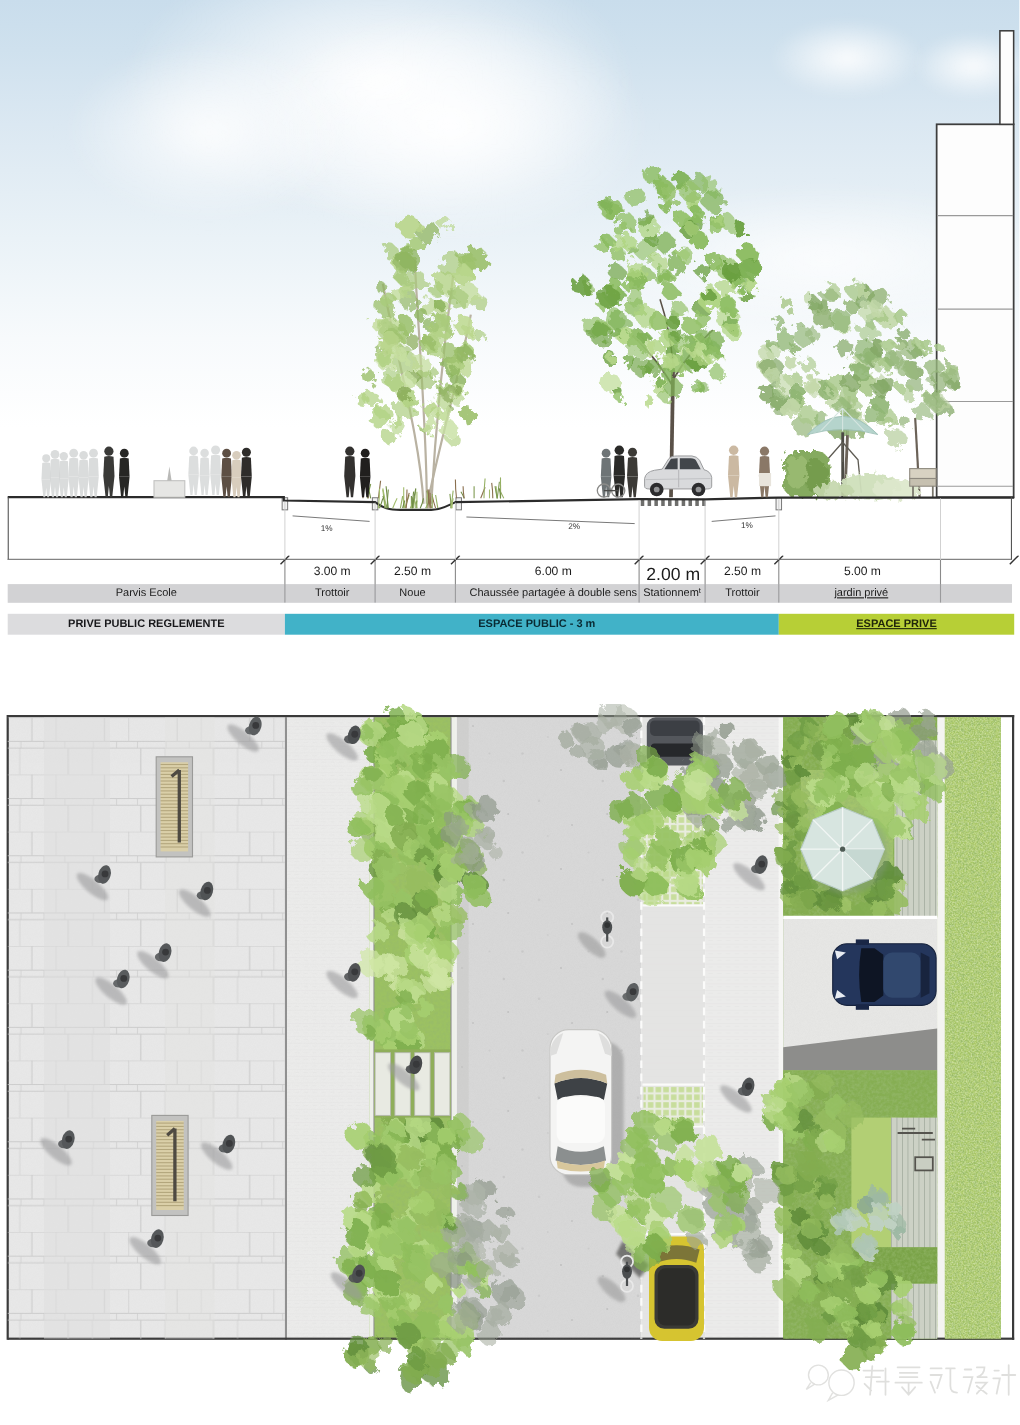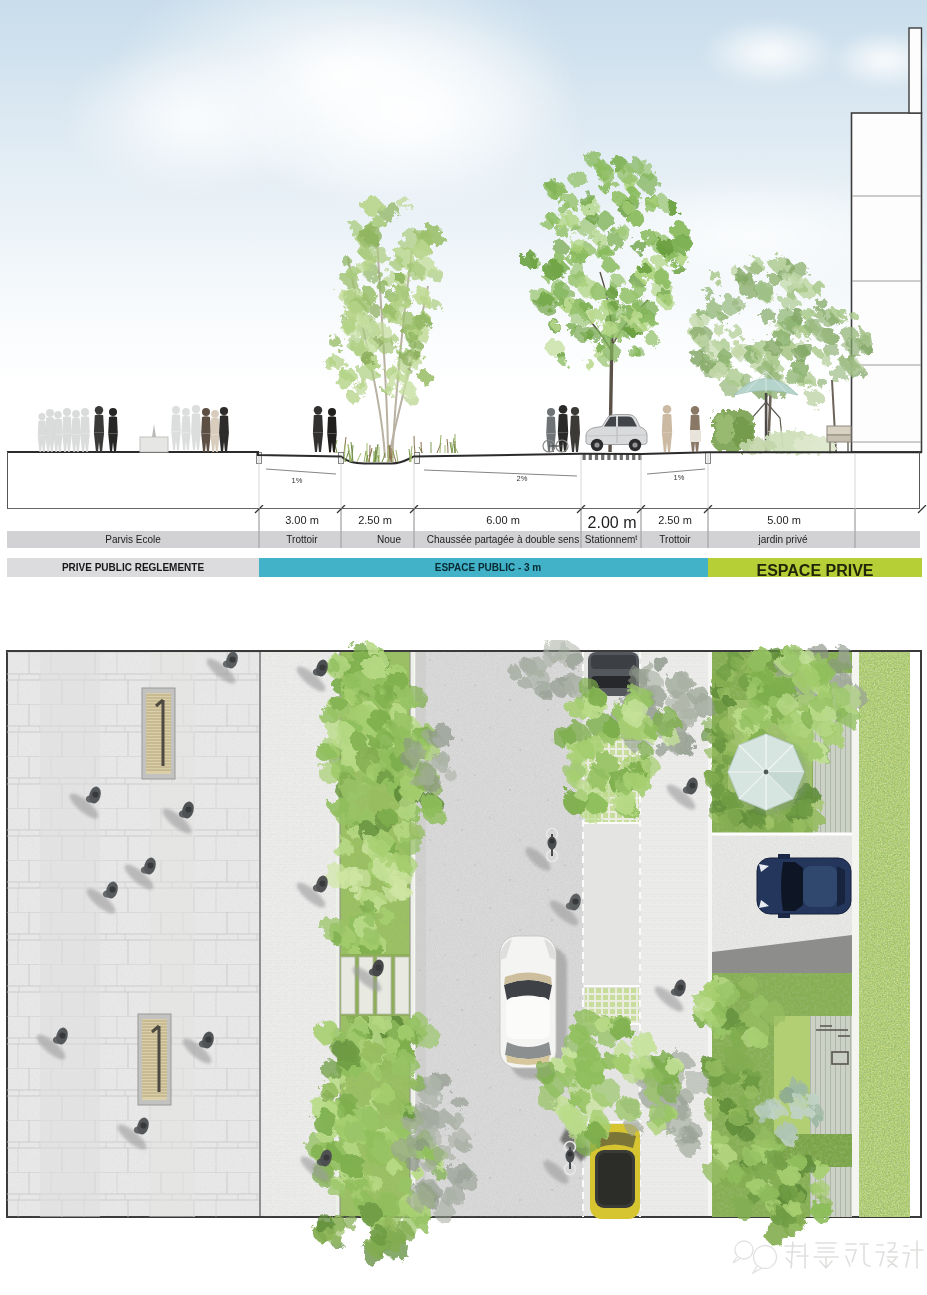--- a/index.html
+++ b/index.html
@@ -750,35 +750,35 @@
   <line x1="414" y1="0" x2="414" y2="17"></line>
         <line x1="581" y1="0" x2="581" y2="17"></line>
   <line x1="641" y1="0" x2="641" y2="17"></line>
         <line x1="708" y1="0" x2="708" y2="17"></line>
   <line x1="855" y1="0" x2="855" y2="17"></line>
  </g>
 </svg>
 
 <div class="lbl" style="left:133px;top:534px;font-size:10px;">Parvis Ecole</div>
 <div class="lbl" style="left:302px;top:534px;font-size:10px;">Trottoir</div>
-<div class="lbl" style="left:389px;top:534px;font-size:10px;">Noue</div>
+<div class="lbl" style="left:375px;top:534px;font-size:10px;">Noue</div>
 <div class="lbl" style="left:503px;top:534px;font-size:10px;">Chaussée partagée à double sens</div>
 <div class="lbl" style="left:611px;top:534px;font-size:10px;">Stationnem<span style="font-size:7px;vertical-align:3px;">t</span></div>
 <div class="lbl" style="left:675px;top:534px;font-size:10px;">Trottoir</div>
-<div class="lbl" style="left:783px;top:534px;font-size:10px;">jardin privé</div>
+<div class="lbl" style="left:783px;top:534px;font-size:10px;text-decoration:underline;">jardin privé</div>
 
 <div class="abs" style="left:7px;top:558px;width:252px;height:19px;background:#dcdcde;"></div>
 
 <div class="abs" style="left:259px;top:558px;width:449px;height:19px;background:#41b2c8;"></div>
 
 <div class="abs" style="left:708px;top:558px;width:214px;height:19px;background:#b7cf36;"></div>
 
 <div class="lbl" style="left:133px;top:562px;font-size:10px;font-weight:bold;color:#17171a;">PRIVE PUBLIC REGLEMENTE</div>
 <div class="lbl" style="left:488px;top:562px;font-size:10px;font-weight:bold;color:#092a33;">ESPACE PUBLIC - 3 m</div>
-<div class="lbl" style="left:815px;top:562px;font-size:16px;font-weight:bold;color:#20260a;">ESPACE PRIVE</div>
+<div class="lbl" style="left:815px;top:562px;font-size:10px;font-weight:bold;color:#20260a;text-decoration:underline;">ESPACE PRIVE</div>
 
 <svg class="abs" style="left:0;top:452px" width="927" height="57" viewBox="0 0 927 57">
  <g stroke="#cbcbcb" stroke-width="0.8">
   <line x1="259" y1="4" x2="259" y2="57"></line>
         <line x1="341" y1="5" x2="341" y2="57"></line>
   <line x1="414" y1="5" x2="414" y2="57"></line>
         <line x1="581" y1="3" x2="581" y2="57"></line>
   <line x1="641" y1="3" x2="641" y2="57"></line>
         <line x1="708" y1="2" x2="708" y2="57"></line>
   <line x1="855" y1="1" x2="855" y2="57"></line>

